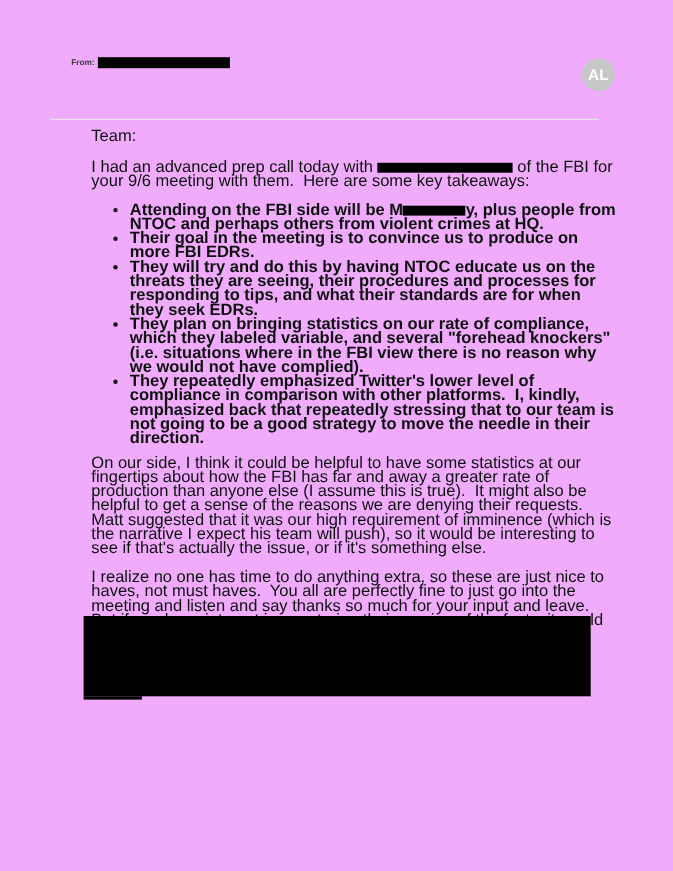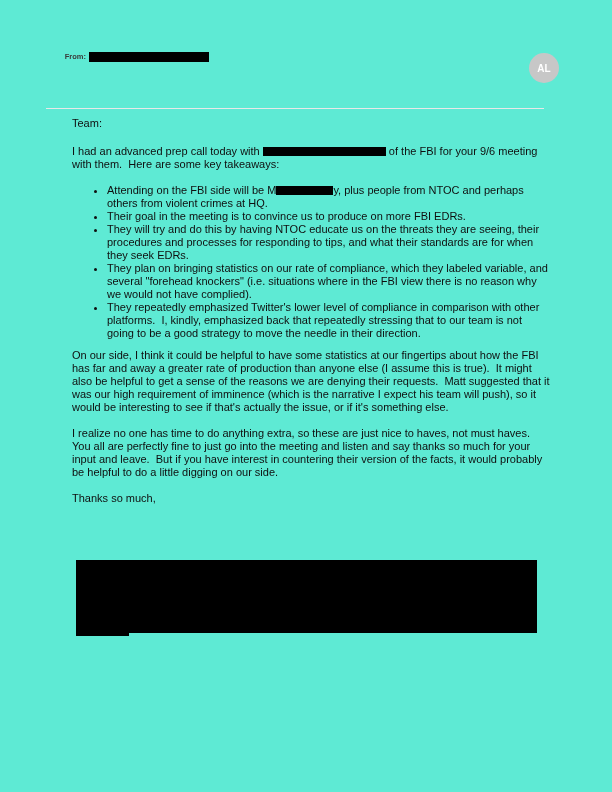--- a/index.html
+++ b/index.html
@@ -1,20 +1,20 @@
 <!DOCTYPE html>
 <html><head>
 <meta charset="utf-8">
 <style>
   html, body { margin: 0; padding: 0; background: #ffffff; }
   .page {
     position: relative;
     width: 612px;
     height: 792px;
-    background: #5eead4;
+    background: #f0abfc;
     font-family: "Liberation Sans", sans-serif;
     overflow: hidden;
   }
 
   
   .header {
     position: absolute;
     top: 52px;
     left: 45px;
     color: #3a3a3a;
@@ -38,50 +38,50 @@
 
   .avatar {
     position: absolute;
     left: 529px;
     top: 53px;
     width: 30px;
     height: 30px;
     border-radius: 50%;
     background: #c7c7c7;
     color: #ffffff;
-    font-size: 10px;
+    font-size: 14px;
     font-weight: 700;
     display: flex;
     align-items: center;
     justify-content: center;
   }
 
   .divider {
     position: absolute;
     top: 108px;
     left: 46px;
     width: 498px;
     height: 1px;
     background: #e8e8e8;
   }
 
   
   .emailbody {
     position: absolute;
     top: 117px;
-    left: 72px;
+    left: 83px;
     width: 478px;
-    font-size: 11px;
+    font-size: 15px;
     line-height: 13px;
     color: #0f0f0f;
   }
   .emailbody p { margin: 0 0 13px 0; white-space: pre-wrap; }
   .emailbody p.salutation { margin-bottom: 15px; }
   ul.takeaways { margin: 0 0 9px 0; padding-left: 35px; }
-  ul.takeaways li { margin: 0; padding: 0; }
+  ul.takeaways li { margin: 0; padding: 0; font-weight: bold; }
   ul.takeaways li span { white-space: pre-wrap; }
   .inline-redact { display: inline-block; background: #000000; height: 9px; vertical-align: -1px; }
   .intro-redact { width: 123px; }
   .attendee-redact { width: 57px; }
 
   
   .sig-redaction {
     position: absolute;
     left: 76px;
     top: 560px;

